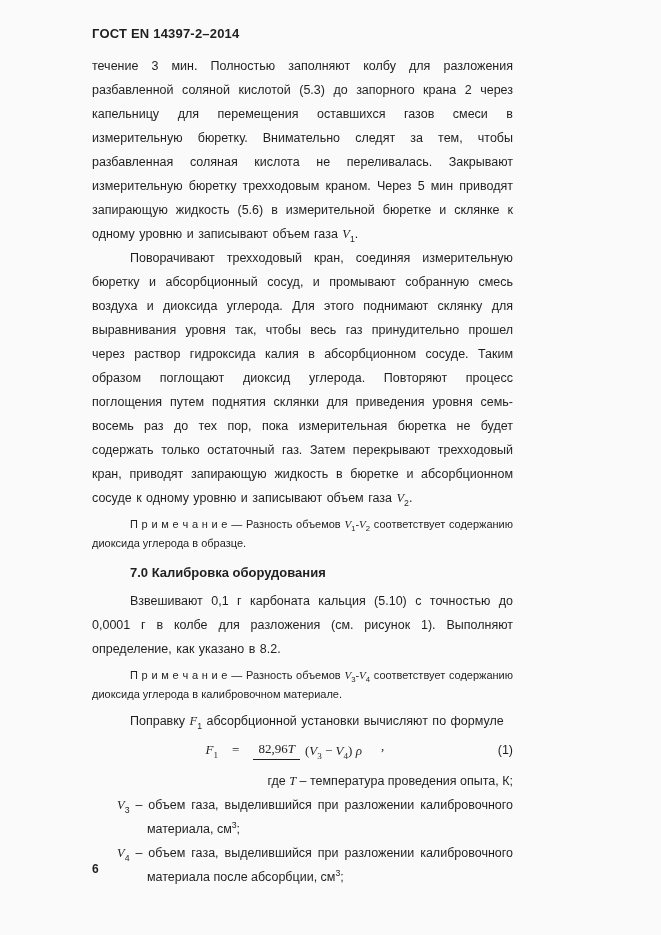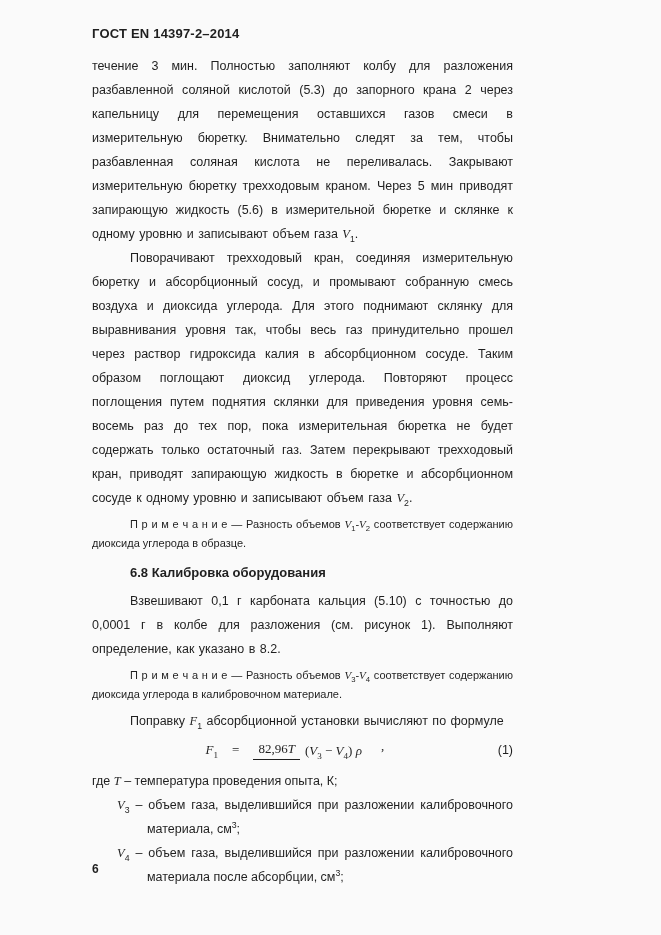--- a/index.html
+++ b/index.html
@@ -75,20 +75,21 @@
     border-bottom: 1px solid #1f1f1f;
     padding: 0 5px 2px 5px;
   }
   .frac .den { padding: 2px 5px 0 5px; }
   .formula-comma { align-self: flex-end; margin-bottom: 8px; }
   .formula-number { font-size: 12.5px; }
   .def {
     font-size: 12.5px;
     line-height: 24px;
     margin: 0;
+    text-align: right;
   }
   .def.vitem {
     padding-left: 55px;
     text-indent: -30px;
     text-align: justify;
   }
   .def.rho { padding-left: 8px; }
   .page-footer {
     position: absolute;
     left: 92px;
@@ -105,21 +106,21 @@
   <div class="doc-header">
     <span>ГОСТ EN 14397-2–2014</span>
   </div>
 
   <p class="para no-indent"><span>течение 3 мин. Полностью заполняют колбу для разложения разбавленной соляной кислотой (5.3) до запорного крана 2 через капельницу для перемещения оставшихся газов смеси в измерительную бюретку. Внимательно следят за тем, чтобы разбавленная соляная кислота не переливалась. Закрывают измерительную бюретку трехходовым краном. Через 5 мин приводят запирающую жидкость (5.6) в измерительной бюретке и склянке к одному уровню и записывают объем газа </span><span class="var">V</span><sub>1</sub><span>.</span></p>
 
   <p class="para"><span>Поворачивают трехходовый кран, соединяя измерительную бюретку и абсорбционный сосуд, и промывают собранную смесь воздуха и диоксида углерода. Для этого поднимают склянку для выравнивания уровня так, чтобы весь газ принудительно прошел через раствор гидроксида калия в абсорбционном сосуде. Таким образом поглощают диоксид углерода. Повторяют процесс поглощения путем поднятия склянки для приведения уровня семь-восемь раз до тех пор, пока измерительная бюретка не будет содержать только остаточный газ. Затем перекрывают трехходовый кран, приводят запирающую жидкость в бюретке и абсорбционном сосуде к одному уровню и записывают объем газа </span><span class="var">V</span><sub>2</sub><span>.</span></p>
 
   <p class="note"><span>П р и м е ч а н и е — Разность объемов </span><span class="var">V</span><sub>1</sub><span>-</span><span class="var">V</span><sub>2</sub><span> соответствует содержанию диоксида углерода в образце.</span></p>
 
-  <h2 class="heading">6.8 Калибровка оборудования</h2>
+  <h2 class="heading">7.0 Калибровка оборудования</h2>
 
   <p class="para"><span>Взвешивают 0,1 г карбоната кальция (5.10) с точностью до 0,0001 г в колбе для разложения (см. рисунок 1). Выполняют определение, как указано в 8.2.</span></p>
 
   <p class="note"><span>П р и м е ч а н и е — Разность объемов </span><span class="var">V</span><sub>3</sub><span>-</span><span class="var">V</span><sub>4</sub><span> соответствует содержанию диоксида углерода в калибровочном материале.</span></p>
 
   <p class="para"><span>Поправку </span><span class="var">F</span><sub>1</sub><span> абсорбционной установки вычисляют по формуле</span></p>
 
   <div class="formula-row">
     <div class="formula">
       <span><span class="var">F</span><sub>1</sub></span>

